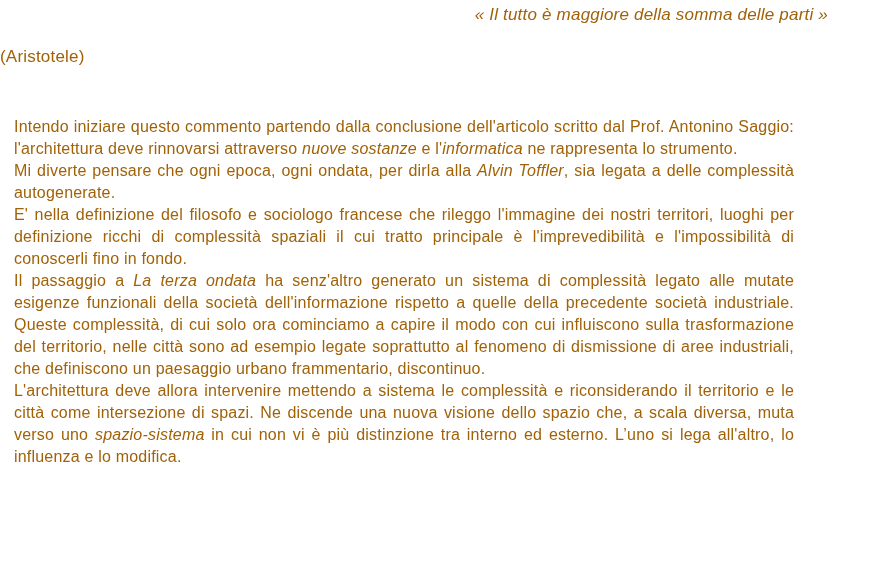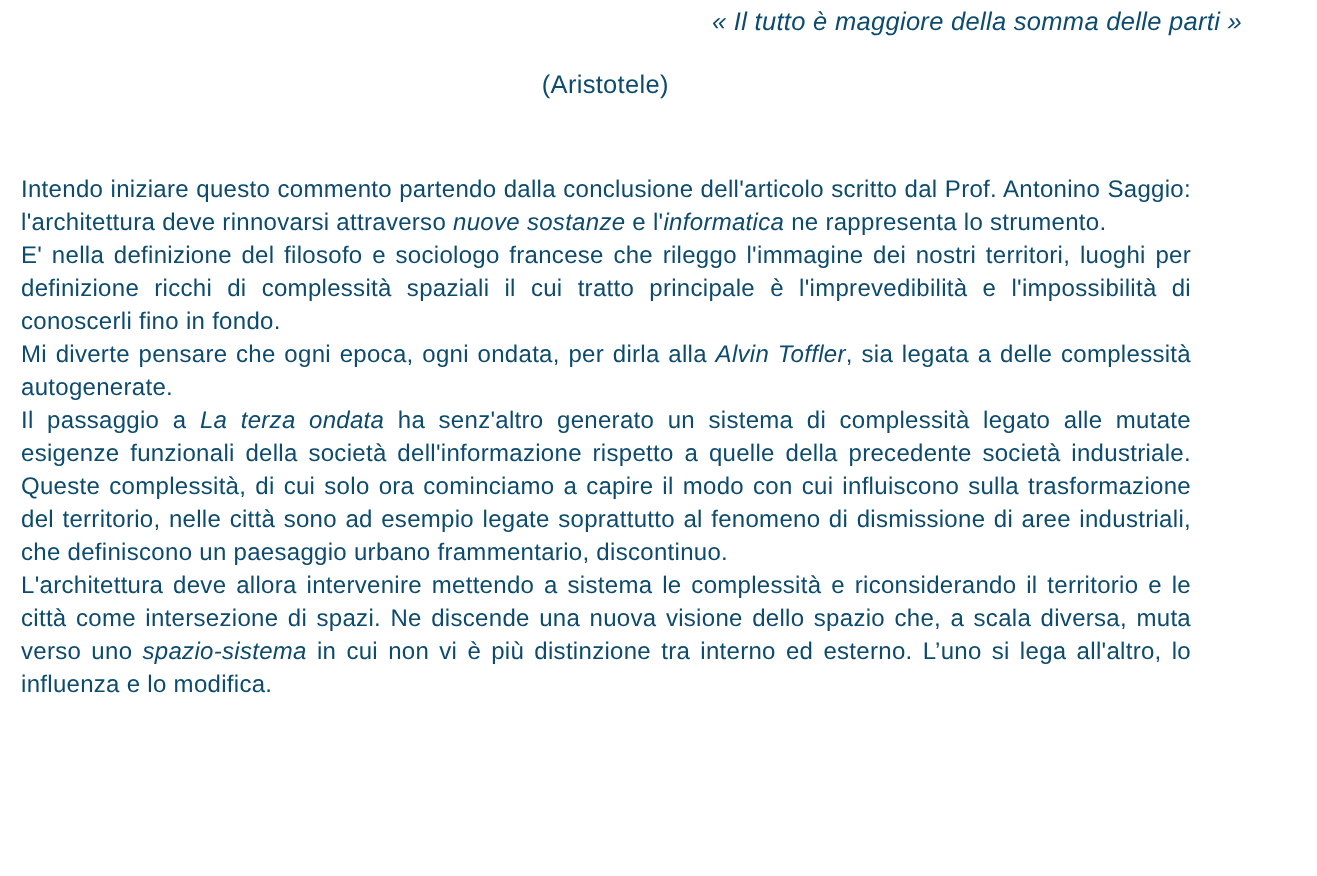--- a/index.html
+++ b/index.html
@@ -7,35 +7,35 @@
     padding: 0;
     background: #ffffff;
   }
   .page {
     position: relative;
     width: 878px;
     height: 584px;
     background: #ffffff;
     overflow: hidden;
     font-family: "Liberation Sans", "DejaVu Sans", sans-serif;
-    color: #0c4a6e;
+    color: #a16207;
   }
   .epigraph {
     padding-top: 4px;
   }
   .quote {
     text-align: right;
     padding-right: 50px;
     font-style: italic;
     font-size: 17px;
     line-height: 22px;
     letter-spacing: 0.2px;
   }
   .attribution {
-    text-align: center;
+    text-align: left;
     padding-right: 71px;
     font-size: 17px;
     line-height: 22px;
     margin-top: 20px;
     letter-spacing: 0.2px;
   }
   .body-text {
     margin-top: 48px;
     padding-left: 14px;
     padding-right: 84px;
@@ -60,19 +60,19 @@
 
 <div class="page">
 
   <div class="epigraph">
     <div class="quote">« Il tutto è maggiore della somma delle parti »</div>
     <div class="attribution">(Aristotele)</div>
   </div>
 
   <div class="body-text">
     <p><span>Intendo iniziare questo commento partendo dalla conclusione dell'articolo scritto dal Prof. Antonino Saggio: l'architettura deve rinnovarsi attraverso </span><em>nuove sostanze</em><span> e l'</span><em>informatica</em><span> ne rappresenta lo strumento.</span></p>
+    <p><span>Mi diverte pensare che ogni epoca, ogni ondata, per dirla alla </span><em>Alvin Toffler</em><span>, sia legata a delle complessità autogenerate.</span></p>
     <p><span>E' nella definizione del filosofo e sociologo francese che rileggo l'immagine dei nostri territori, luoghi per definizione ricchi di complessità spaziali il cui tratto principale è l'imprevedibilità e l'impossibilità di conoscerli fino in fondo.</span></p>
-    <p><span>Mi diverte pensare che ogni epoca, ogni ondata, per dirla alla </span><em>Alvin Toffler</em><span>, sia legata a delle complessità autogenerate.</span></p>
     <p><span>Il passaggio a </span><em>La terza ondata</em><span> ha senz'altro generato un sistema di complessità legato alle mutate esigenze funzionali della società dell'informazione rispetto a quelle della precedente società industriale. Queste complessità, di cui solo ora cominciamo a capire il modo con cui influiscono sulla trasformazione del territorio, nelle città sono ad esempio legate soprattutto al fenomeno di dismissione di aree industriali, che definiscono un paesaggio urbano frammentario, discontinuo.</span></p>
     <p><span>L'architettura deve allora intervenire mettendo a sistema le complessità e riconsiderando il territorio e le città come intersezione di spazi. Ne discende una nuova visione dello spazio che, a scala diversa, muta verso uno </span><em>spazio-sistema</em><span> in cui non vi è più distinzione tra interno ed esterno. L’uno si lega all'altro, lo influenza e lo modifica.</span></p>
   </div>
 
 </div>
 
 </body></html>

